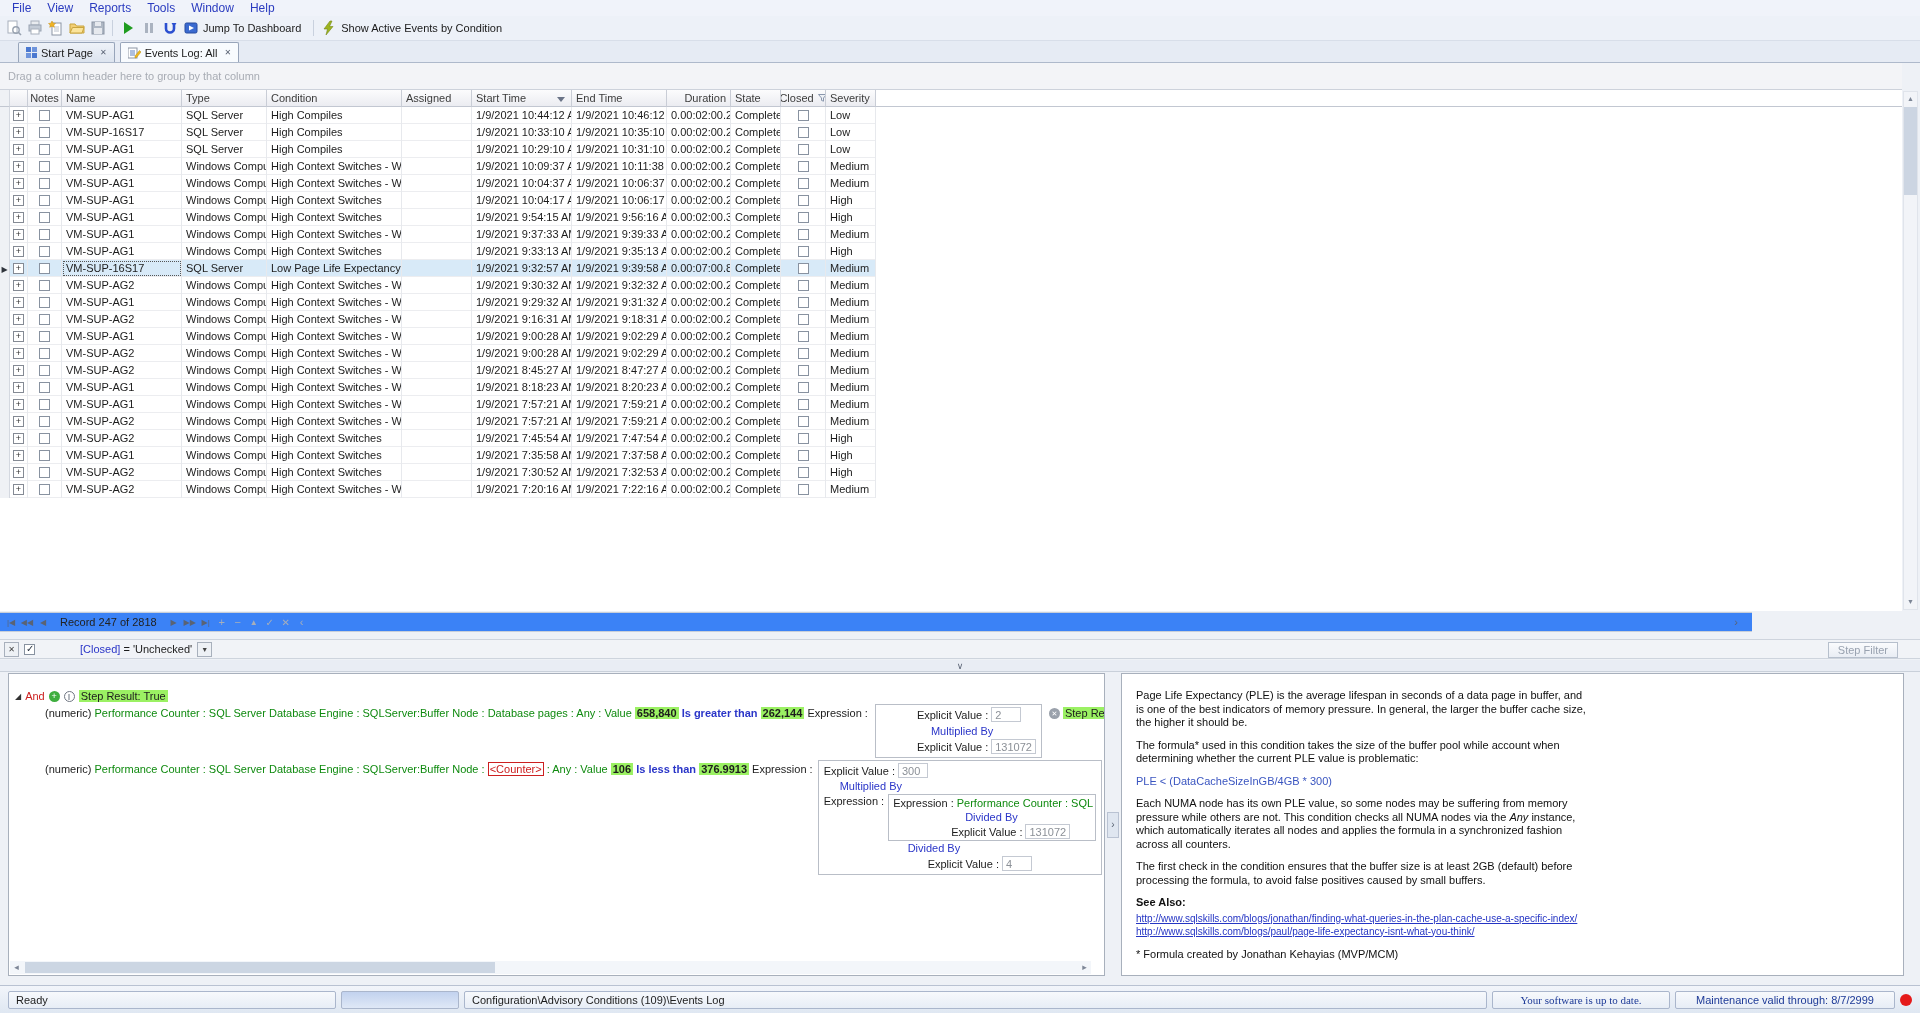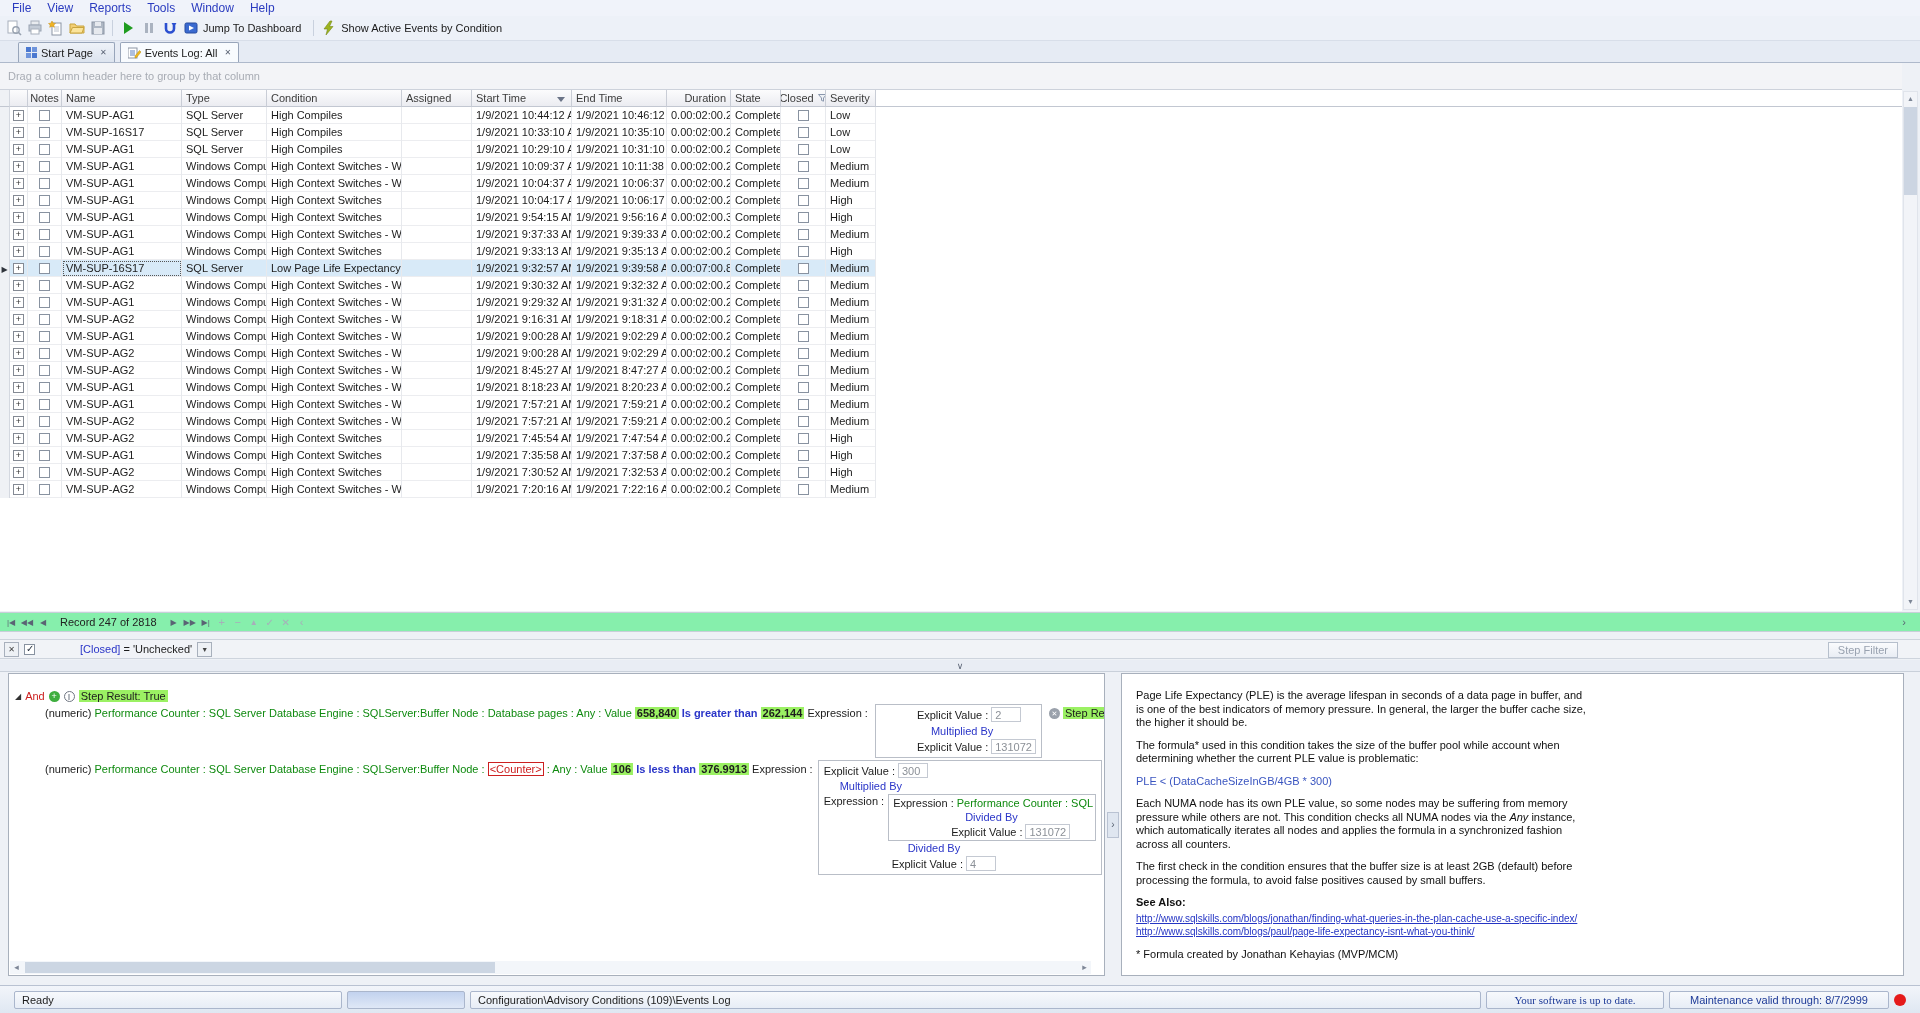--- a/index.html
+++ b/index.html
@@ -63,21 +63,21 @@
   .sort-desc-icon { position:absolute; right:6px; top:7px; width:0; height:0; border-left:4px solid transparent; border-right:4px solid transparent; border-top:5px solid #6b7487; }
   .funnel-icon { display:inline-block; margin-left:4px; }
 
   
   .vscroll { right:2px; top:91px; width:15px; height:519px; background:#f2f4f8; border:1px solid #e0e4eb; display:flex; flex-direction:column; align-items:center; }
   .vs-btn { height:14px; width:13px; font-size:7px; color:#7d8696; text-align:center; line-height:14px; }
   .vs-thumb { width:13px; height:88px; background:#ccd5e2; margin-top:1px; }
   .vs-spacer { flex:1; }
 
   
-  .recnav { left:0; top:612px; width:1920px; height:20px; background:#86efac; border-top:1px solid #c8cfd9; border-bottom:1px solid #c8cfd9; display:flex; align-items:center; padding-left:3px; }
+  .recnav { left:0; top:612px; width:1752px; height:20px; background:#3b82f6; border-top:1px solid #c8cfd9; border-bottom:1px solid #c8cfd9; display:flex; align-items:center; padding-left:3px; }
   .nbtn { min-width:16px; height:15px; display:flex; align-items:center; justify-content:center; font-size:8px; color:#5a6374; }
   .nbtn.dim { color:#a7aeba; }
   .recnav-label { font-size:11px; color:#222; margin:0 9px; }
   .i-first::before{content:"|◀";} .i-prevpage::before{content:"◀◀";} .i-prev::before{content:"◀";}
   .i-next::before{content:"▶";} .i-nextpage::before{content:"▶▶";} .i-last::before{content:"▶|";}
   .i-plus::before{content:"+";font-size:11px;} .i-minus::before{content:"−";font-size:11px;}
   .i-up::before{content:"▲";} .i-check::before{content:"✓";font-size:10px;} .i-x::before{content:"✕";font-size:10px;}
   .i-left::before{content:"‹";font-size:11px;} .i-right::before{content:"›";font-size:11px;}
   .recnav-right { position:absolute; right:8px; }
 
@@ -119,42 +119,42 @@
   .exprbox { border:1px solid #b9bec7; background:#fff; padding:2px 5px; flex:none; }
   .exprbox .er { line-height:16px; white-space:nowrap;padding-left:36px; }
   .exprbox2 { border:1px solid #b9bec7; background:#fff; padding:2px 5px; flex:1; min-width:0; overflow:hidden; }
   .exprbox2 .er { line-height:15px; white-space:nowrap; }
   .innerbox { border:1px solid #b9bec7; background:#fff; padding:1px 4px; flex:1; min-width:0; overflow:hidden; }
   .innerbox .er { line-height:14px; white-space:nowrap; }
   .erow-flex { display:flex; align-items:flex-start; }
   .val-box { display:inline-block; border:1px solid #c4c9d2; color:#8b9097; padding:0 3px; min-width:30px; height:15px; line-height:14px; background:#fff; margin-left:3px; font-size:11px; }
   .c1step { margin-top:3px; display:flex; gap:3px; align-items:center; }
   .ml14 { margin-left:14px; } .ml16 { margin-left:16px; } .ml58 { margin-left:58px; }
-  .ml68 { margin-left:68px; } .ml72 { margin-left:72px; } .ml84 { margin-left:84px; }
+  .ml68 { margin-left:104px; } .ml72 { margin-left:72px; } .ml84 { margin-left:84px; }
   .hscroll { position:absolute; left:1px; right:13px; bottom:1px; height:13px; background:#f3f6fa; display:flex; align-items:center; }
   .hs-btn { width:13px; height:13px; font-size:9px; color:#7d8696; text-align:center; line-height:12px; flex:none; }
   .hs-thumb { height:11px; width:470px; background:#ccd6e3; margin-left:2px; flex:none; }
   .hs-spacer { flex:1; }
 
   
   .vsplit { left:1106px; top:673px; width:14px; height:303px; background:#eef1f6; display:flex; align-items:center; justify-content:center; }
   .vbtn { width:12px; height:26px; background:#dfe6f0; border:1px solid #b9c2d2; display:flex; align-items:center; justify-content:center; font-size:10px; color:#5a6374; }
   .vbtn::before { content:"›"; }
 
   
   .help-panel { left:1121px; top:673px; width:783px; height:303px; background:#fff; border:1px solid #a8b0bc; padding:15px 0 0 14px; overflow:hidden; }
   .help-text { width:452px; font-size:11px; line-height:13.5px; color:#101010; }
   .help-text p { margin-bottom:9px; }
   .formula { color:var(--formula-blue); }
   .bold { font-weight:bold; }
   .hlink { display:block; color:var(--link-blue); text-decoration:underline; font-size:10px; line-height:13px; white-space:nowrap; }
   .footnote { margin-top:10px; }
 
   
-  .statusbar { left:0; top:985px; width:1920px; height:28px; background:linear-gradient(#f2f5fa,#dfe7f2); border-top:1px solid #b9c2d2; display:flex; align-items:center; gap:5px; padding:0 14px; font-size:11px; }
+  .statusbar { left:0; top:985px; width:1920px; height:28px; background:linear-gradient(#f2f5fa,#dfe7f2); border-top:1px solid #b9c2d2; display:flex; align-items:center; gap:5px; padding:0 8px; font-size:11px; }
   .seg { height:18px; border:1px solid #aab6cc; border-radius:2px; background:linear-gradient(#f7f9fc,#e7edf6); display:flex; align-items:center; padding:0 7px; overflow:hidden; white-space:nowrap; }
   .seg-ready { width:328px; }
   .seg-progress { width:118px; background:linear-gradient(#c2d2ee,#dfe8f6); }
   .seg-path { flex:1; }
   .seg-update { width:178px; justify-content:center; color:var(--status-blue);font-family:Liberation Serif, serif; }
   .seg-maint { width:220px; justify-content:center; color:var(--status-blue); }
   .red-dot { width:12px; height:12px; border-radius:50%; background:#e51a1a; flex:none; }
 </style>
 </head>
 <body>

